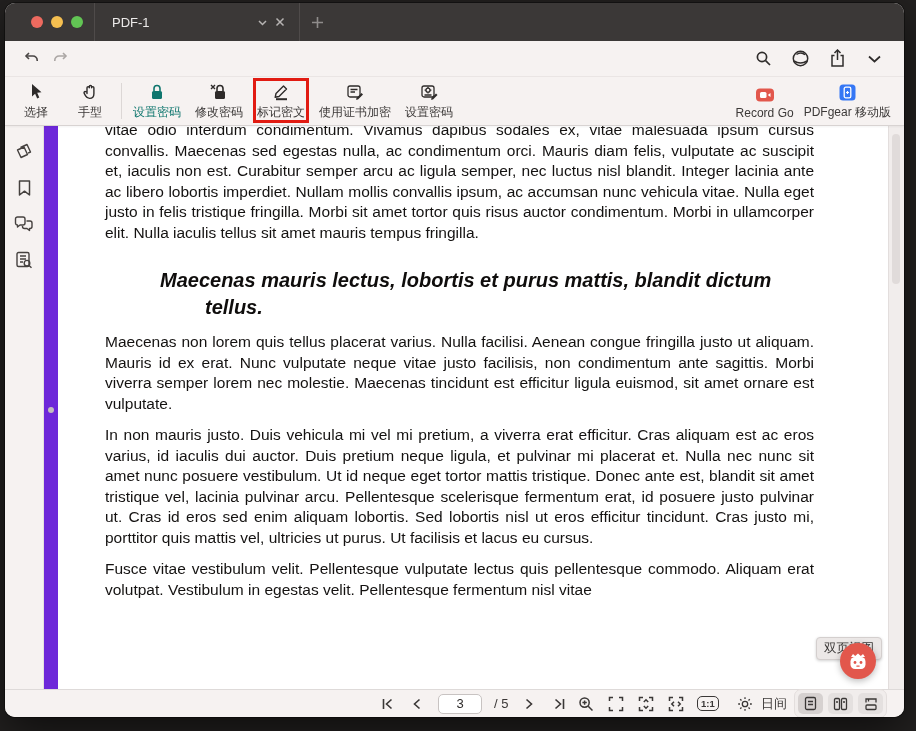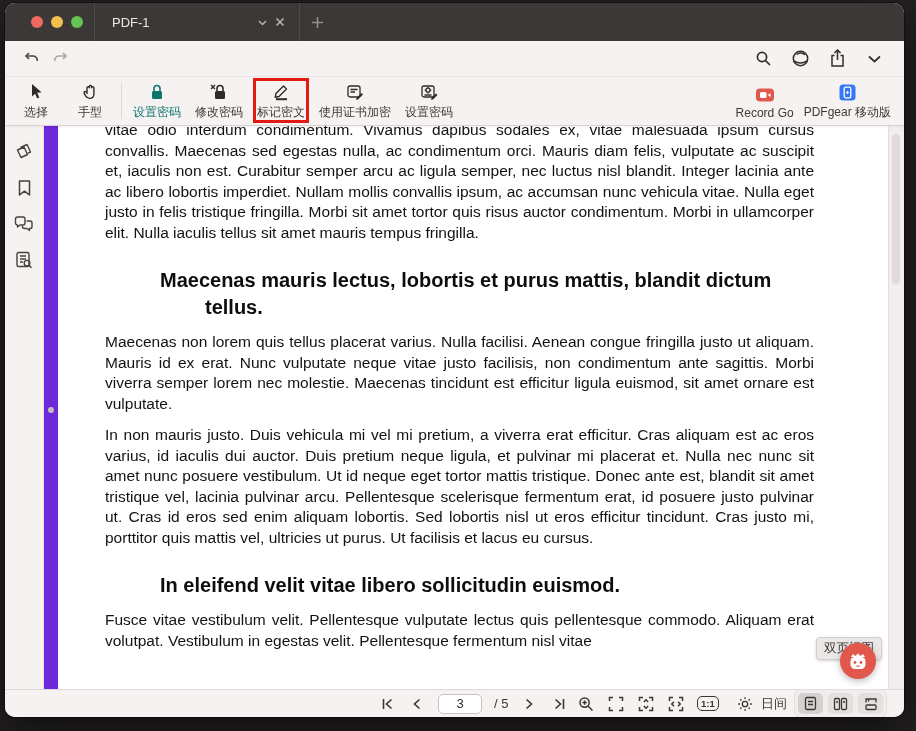--- a/index.html
+++ b/index.html
@@ -48,21 +48,21 @@
   .main { flex:1; min-height:0; display:flex; background:#6d28d9; position:relative; }
   .sidebar { flex:0 0 39px; background:#f6f2f1; border-right:1px solid #e5e0df;
     display:flex; flex-direction:column; align-items:center; padding-top:14px; gap:12px; }
   .sbtn { width:26px; height:24px; display:flex; align-items:center; justify-content:center; color:#45413f; border-radius:5px; }
   .gutter { flex:0 0 14px; position:relative; }
   .gutter .handle-dot { position:absolute; left:4px; top:281px; width:6px; height:6px; border-radius:50%; background:#c3bebd; }
   .pagewrap { flex:1; position:relative; overflow:hidden; }
   .page { position:absolute; left:0; top:-16px; right:16px; bottom:-30px; background:#ffffff; padding:10px 74px 0 47px; }
   .page p { font-size:15.5px; line-height:20.5px; text-align:justify; color:#141211; margin:0 0 11px; }
   .page .doc-heading { font-size:20px; line-height:27px; font-weight:bold; color:#0f0d0c;
-    margin:24px 0 11px; padding-left:100px; text-indent:-45px; text-align:left; }
+    margin:24px 0 11px; padding-left:100px; text-indent:-45px; text-align:left;font-style:italic; }
   .vtrack { position:absolute; right:0; top:0; bottom:0; width:16px; background:#f1edec; border-left:1px solid #e3dedd; }
   .vthumb { position:absolute; right:4px; top:8px; width:8px; height:150px; border-radius:4px; background:#e0dbda; }
   
   .statusbar { flex:0 0 28px; background:#f6f2f1; border-top:1px solid #dedad9; position:relative;
     font-size:13px; color:#3a3736; z-index:6; }
   .sb-group { position:absolute; top:0; bottom:0; display:flex; align-items:center; }
   .sb-nav { left:373px; gap:12px; }
   .sb-zoom { left:572px; gap:12px; }
   .sb-day { left:731px; gap:7px; }
   .sb-views { right:17px; }
@@ -310,21 +310,20 @@
       <div class="gutter">
         <div class="handle-dot"></div>
       </div>
 
       <div class="pagewrap">
         <div class="page">
           <p>vitae odio interdum condimentum. Vivamus dapibus sodales ex, vitae malesuada ipsum cursus convallis. Maecenas sed egestas nulla, ac condimentum orci. Mauris diam felis, vulputate ac suscipit et, iaculis non est. Curabitur semper arcu ac ligula semper, nec luctus nisl blandit. Integer lacinia ante ac libero lobortis imperdiet. Nullam mollis convallis ipsum, ac accumsan nunc vehicula vitae. Nulla eget justo in felis tristique fringilla. Morbi sit amet tortor quis risus auctor condimentum. Morbi in ullamcorper elit. Nulla iaculis tellus sit amet mauris tempus fringilla.</p>
           <div class="doc-heading">Maecenas mauris lectus, lobortis et purus mattis, blandit dictum tellus.</div>
           <p>Maecenas non lorem quis tellus placerat varius. Nulla facilisi. Aenean congue fringilla justo ut aliquam. Mauris id ex erat. Nunc vulputate neque vitae justo facilisis, non condimentum ante sagittis. Morbi viverra semper lorem nec molestie. Maecenas tincidunt est efficitur ligula euismod, sit amet ornare est vulputate.</p>
           <p>In non mauris justo. Duis vehicula mi vel mi pretium, a viverra erat efficitur. Cras aliquam est ac eros varius, id iaculis dui auctor. Duis pretium neque ligula, et pulvinar mi placerat et. Nulla nec nunc sit amet nunc posuere vestibulum. Ut id neque eget tortor mattis tristique. Donec ante est, blandit sit amet tristique vel, lacinia pulvinar arcu. Pellentesque scelerisque fermentum erat, id posuere justo pulvinar ut. Cras id eros sed enim aliquam lobortis. Sed lobortis nisl ut eros efficitur tincidunt. Cras justo mi, porttitor quis mattis vel, ultricies ut purus. Ut facilisis et lacus eu cursus.</p>
-          <div class="doc-heading">In eleifend velit vitae libero sollicitudin euismod.</div>
           <p>Fusce vitae vestibulum velit. Pellentesque vulputate lectus quis pellentesque commodo. Aliquam erat volutpat. Vestibulum in egestas velit. Pellentesque fermentum nisl vitae</p>
         </div>
         <div class="vtrack">
           <div class="vthumb"></div>
         </div>
       </div>
     </div>
 
     <div class="statusbar">
       <div class="sb-group sb-nav">

